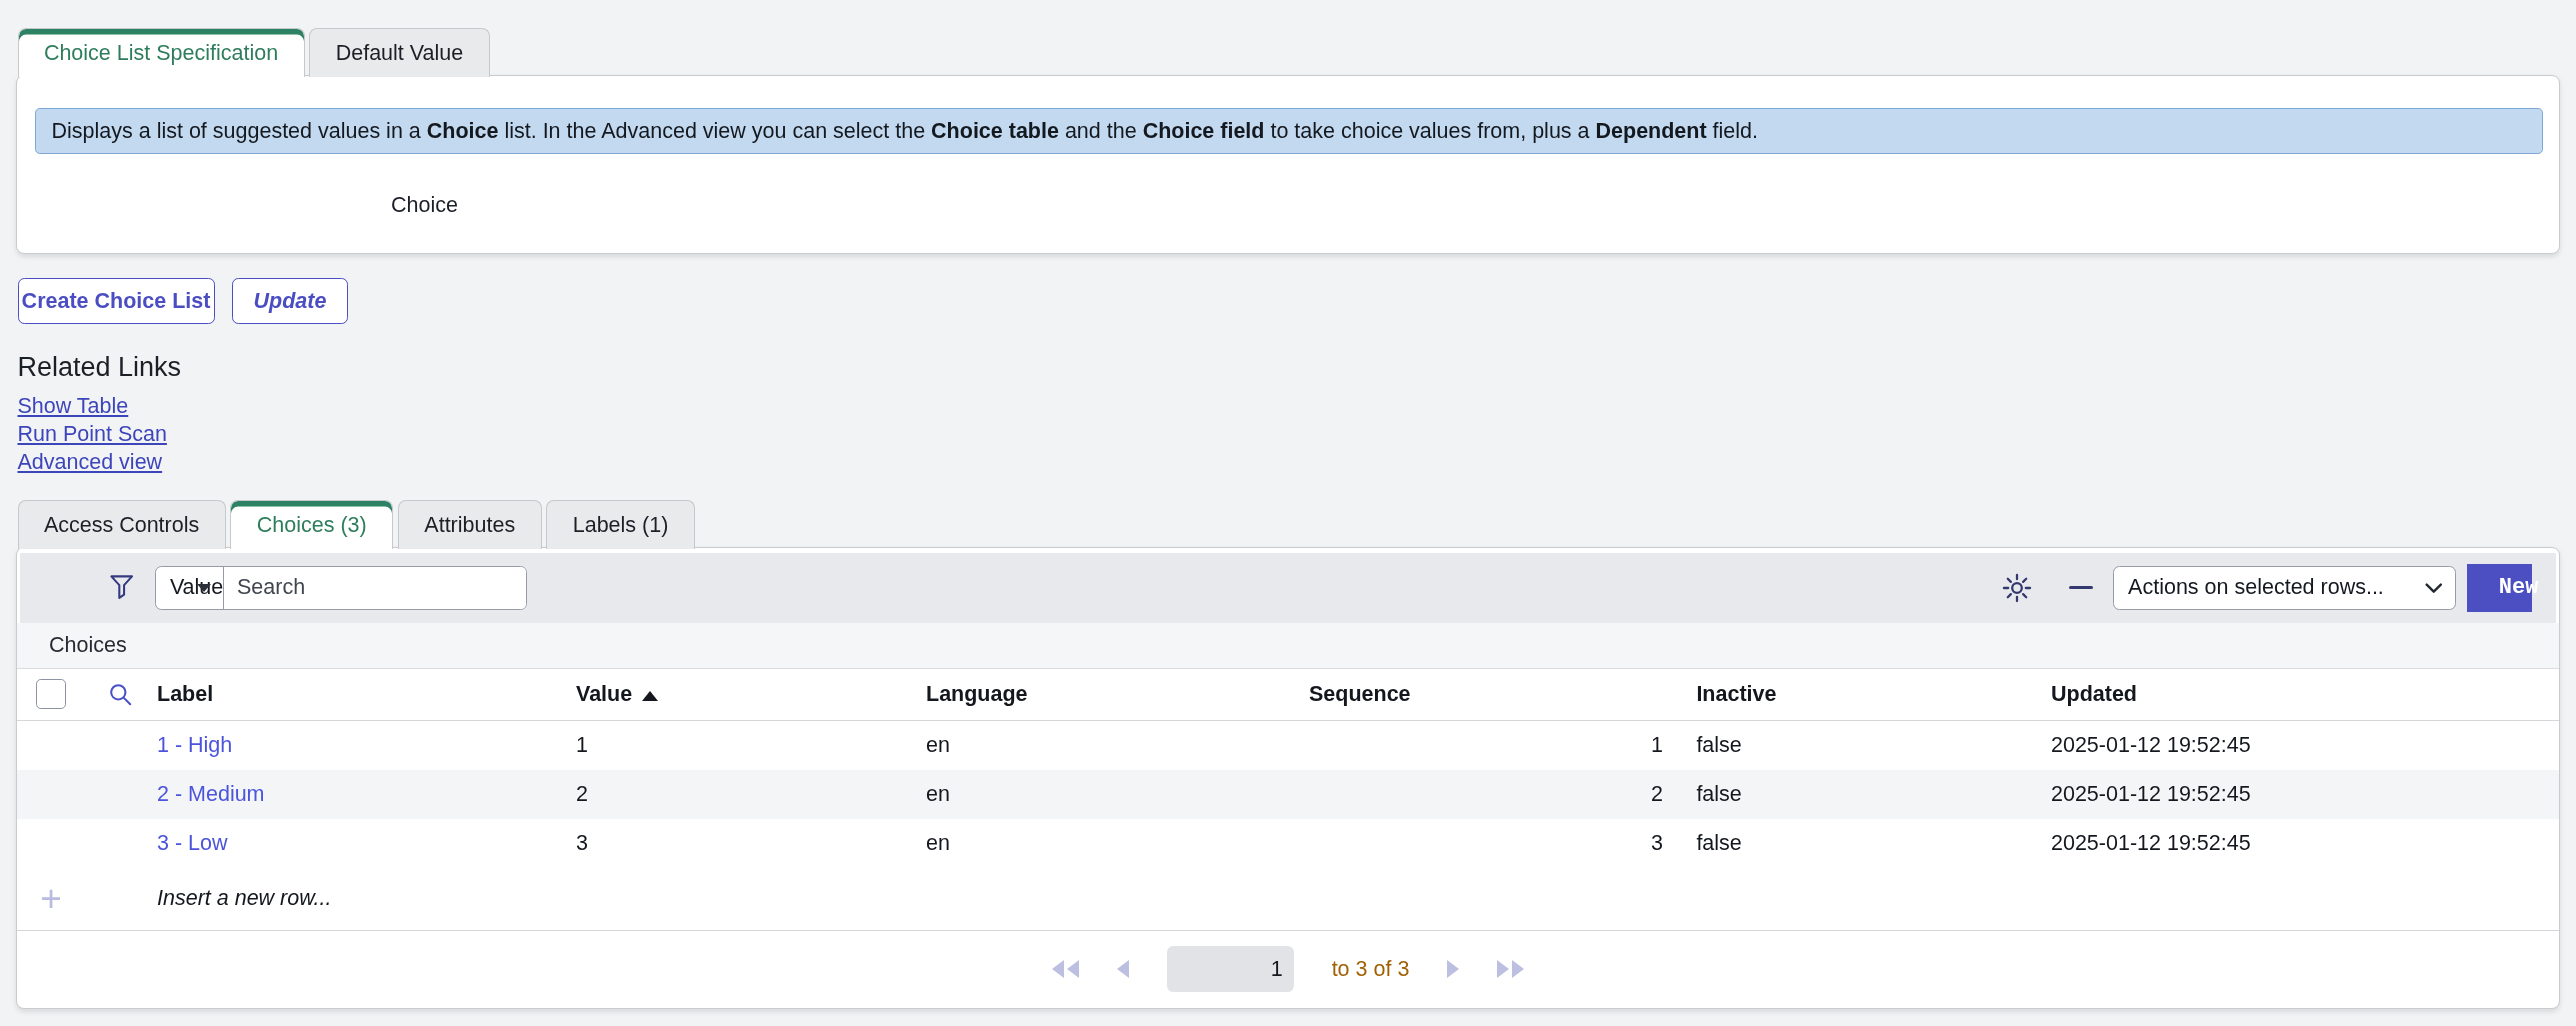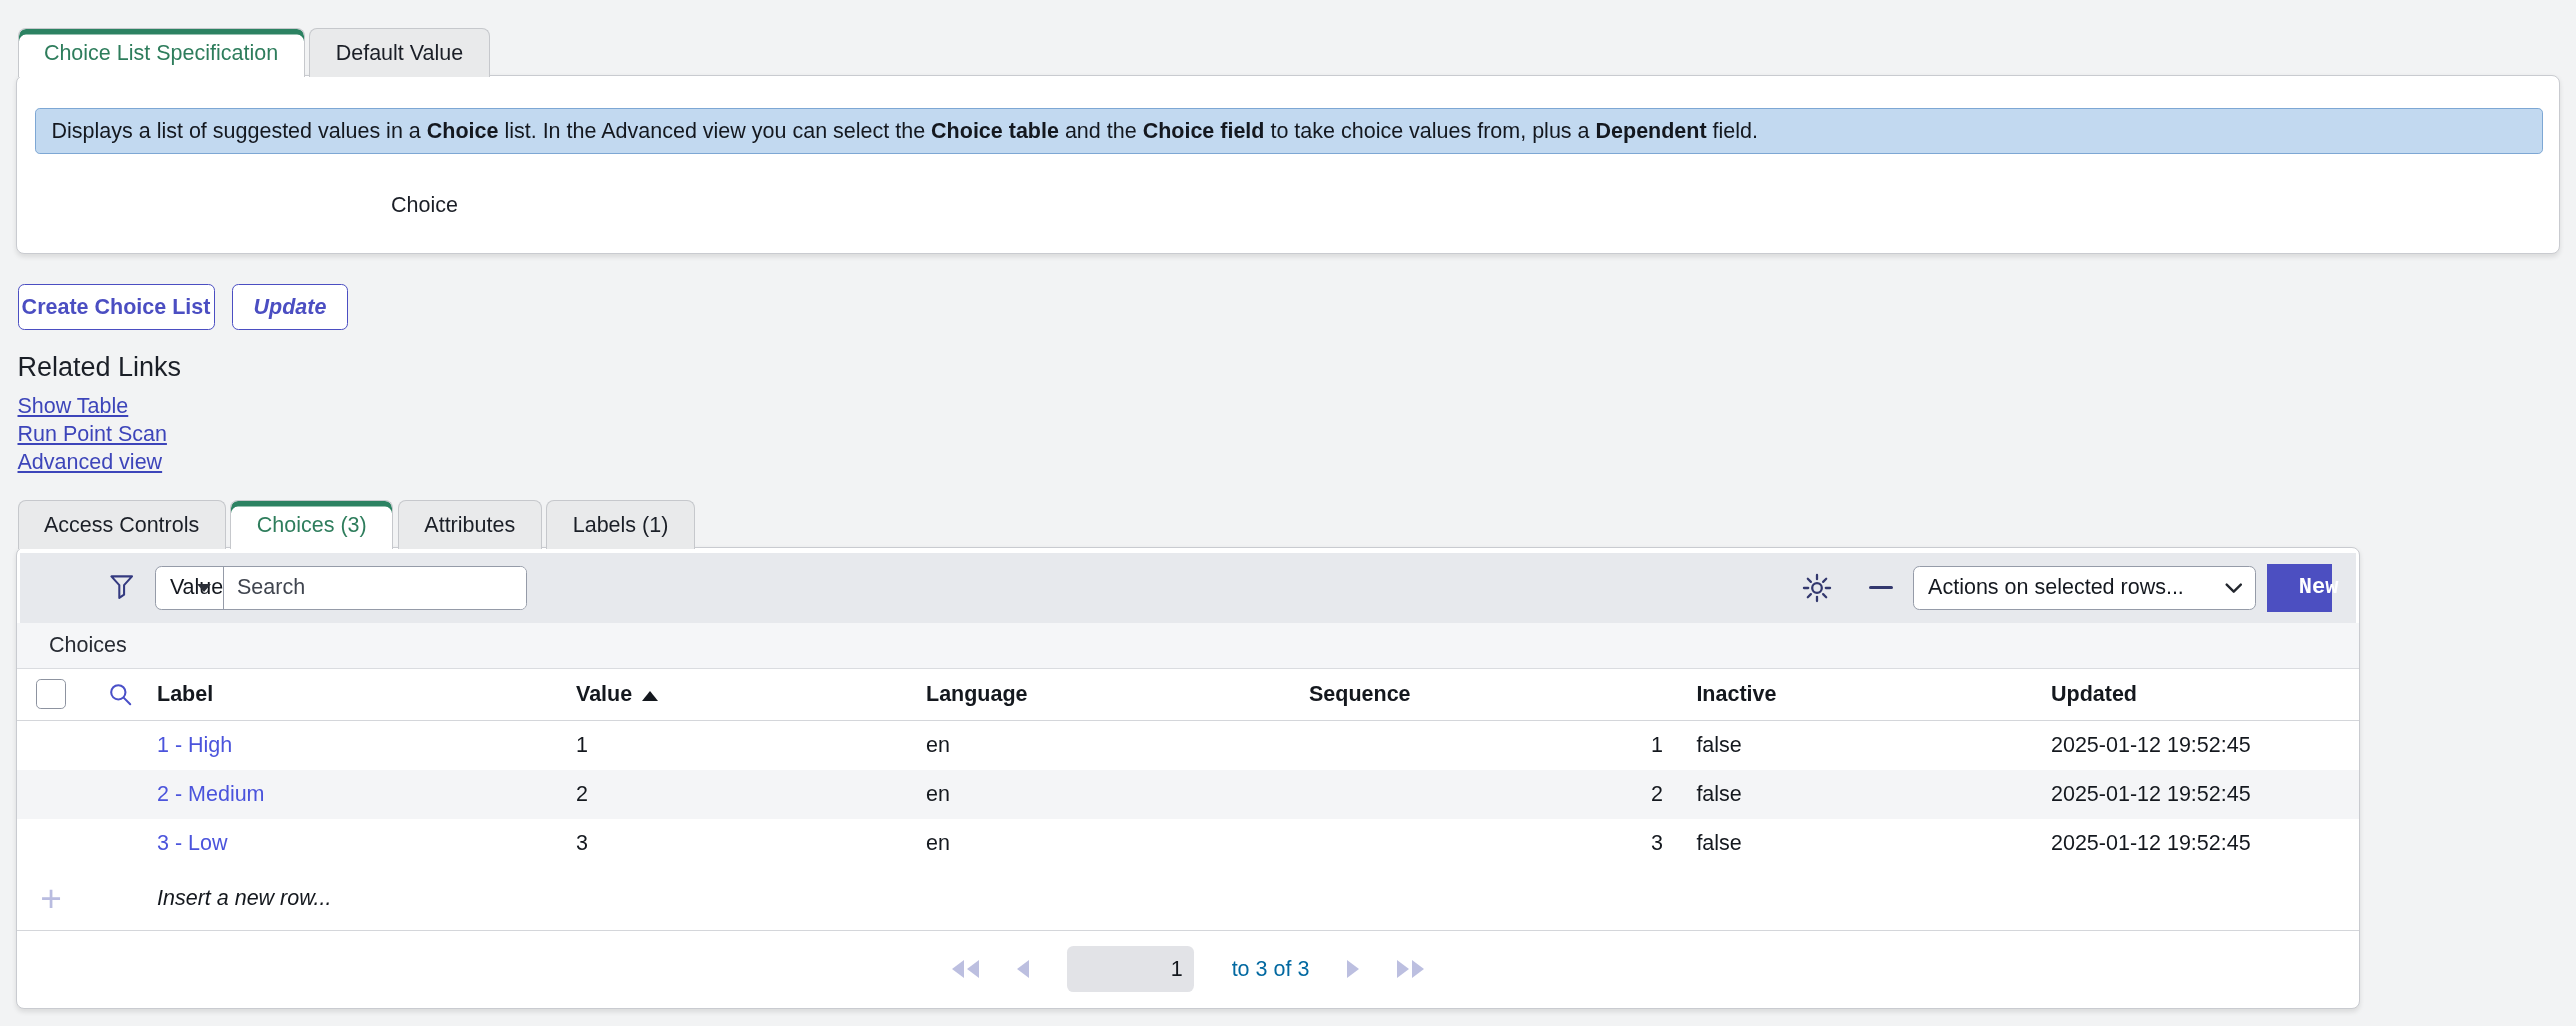--- a/index.html
+++ b/index.html
@@ -52,21 +52,21 @@
     position:absolute; left:458px; top:0; width:1737px; height:46px;
     background:linear-gradient(#eceeef, #ffffff 45%);
     border:1.6px solid #959ba8; border-radius:6.4px;
     display:flex; align-items:center; padding:0 48px 0 14.3px;
     font-size:21.5px; color:#14181f; cursor:pointer; white-space:nowrap; overflow:hidden;
   }
   #choice-select .chev { position:absolute; right:17.5px; top:16px; }
 
   
   .form-btn {
-    position:absolute; top:284px; height:46px;
+    position:absolute; top:278px; height:46px;
     background:#ffffff; border:1.6px solid #4b4ec2; border-radius:6.4px;
     color:#4b4ec2; font-weight:700; font-size:21.5px;
     display:flex; align-items:center; justify-content:center; cursor:pointer;
     font-family:"Liberation Sans", sans-serif;
   }
   #btn-create { left:17.5px; width:197px; }
   #btn-update { left:232px; width:116px;font-style:italic; }
 
   
   #related-links-title {
@@ -74,21 +74,21 @@
   }
   .related-link {
     position:absolute; left:17.5px; font-size:21.5px; color:#3d45ba;
     text-decoration:underline; cursor:pointer;
   }
   #rl-0 { top:394px; } #rl-1 { top:422px; } #rl-2 { top:450px; }
 
   
   #list-tabs { top:500px; left:17.5px; }
   #list-panel {
-    position:absolute; left:16px; top:547px; width:2344px; height:462px;
+    position:absolute; left:16px; top:547px; width:2544px; height:462px;
     background:#ffffff; border:1.6px solid #c9cbd0; border-radius:8px;
     box-shadow:0 2.4px 4.8px rgba(0,0,0,0.10); z-index:2;
     display:flex; flex-direction:column;
   }
   #list-toolbar {
     margin:4.8px 3.2px 0 3.2px; height:70px; background:#e7e9ed; flex:none;
     display:flex; align-items:center; padding:0 24px 0 29px; position:relative;
   }
   .tb-gap-sm { width:20px; flex:none; }
   .tb-gap-md { width:36px; flex:none; }
@@ -176,21 +176,21 @@
   }
   .tri-right {
     width:0; height:0; border-top:9.5px solid transparent; border-bottom:9.5px solid transparent;
     border-left:12px solid #bcbfe0;
   }
   #page-input {
     width:127px; height:46px; background:#e2e3e7; border:none; border-radius:6.4px;
     text-align:right; padding-right:11px; font-size:21.5px; color:#14181e; outline:none;
     font-family:"Liberation Sans", sans-serif;
   }
-  #page-range { font-size:21.5px; color:#0369a1; }
+  #page-range { font-size:21.5px; color:#a16207; }
 
   svg { display:block; }
 </style>
 </head>
 <body>
 
 <div class="tabs-row" id="form-tabs">
   <div class="tab active">Choice List Specification</div>
   <div class="tab">Default Value</div>
 </div>

